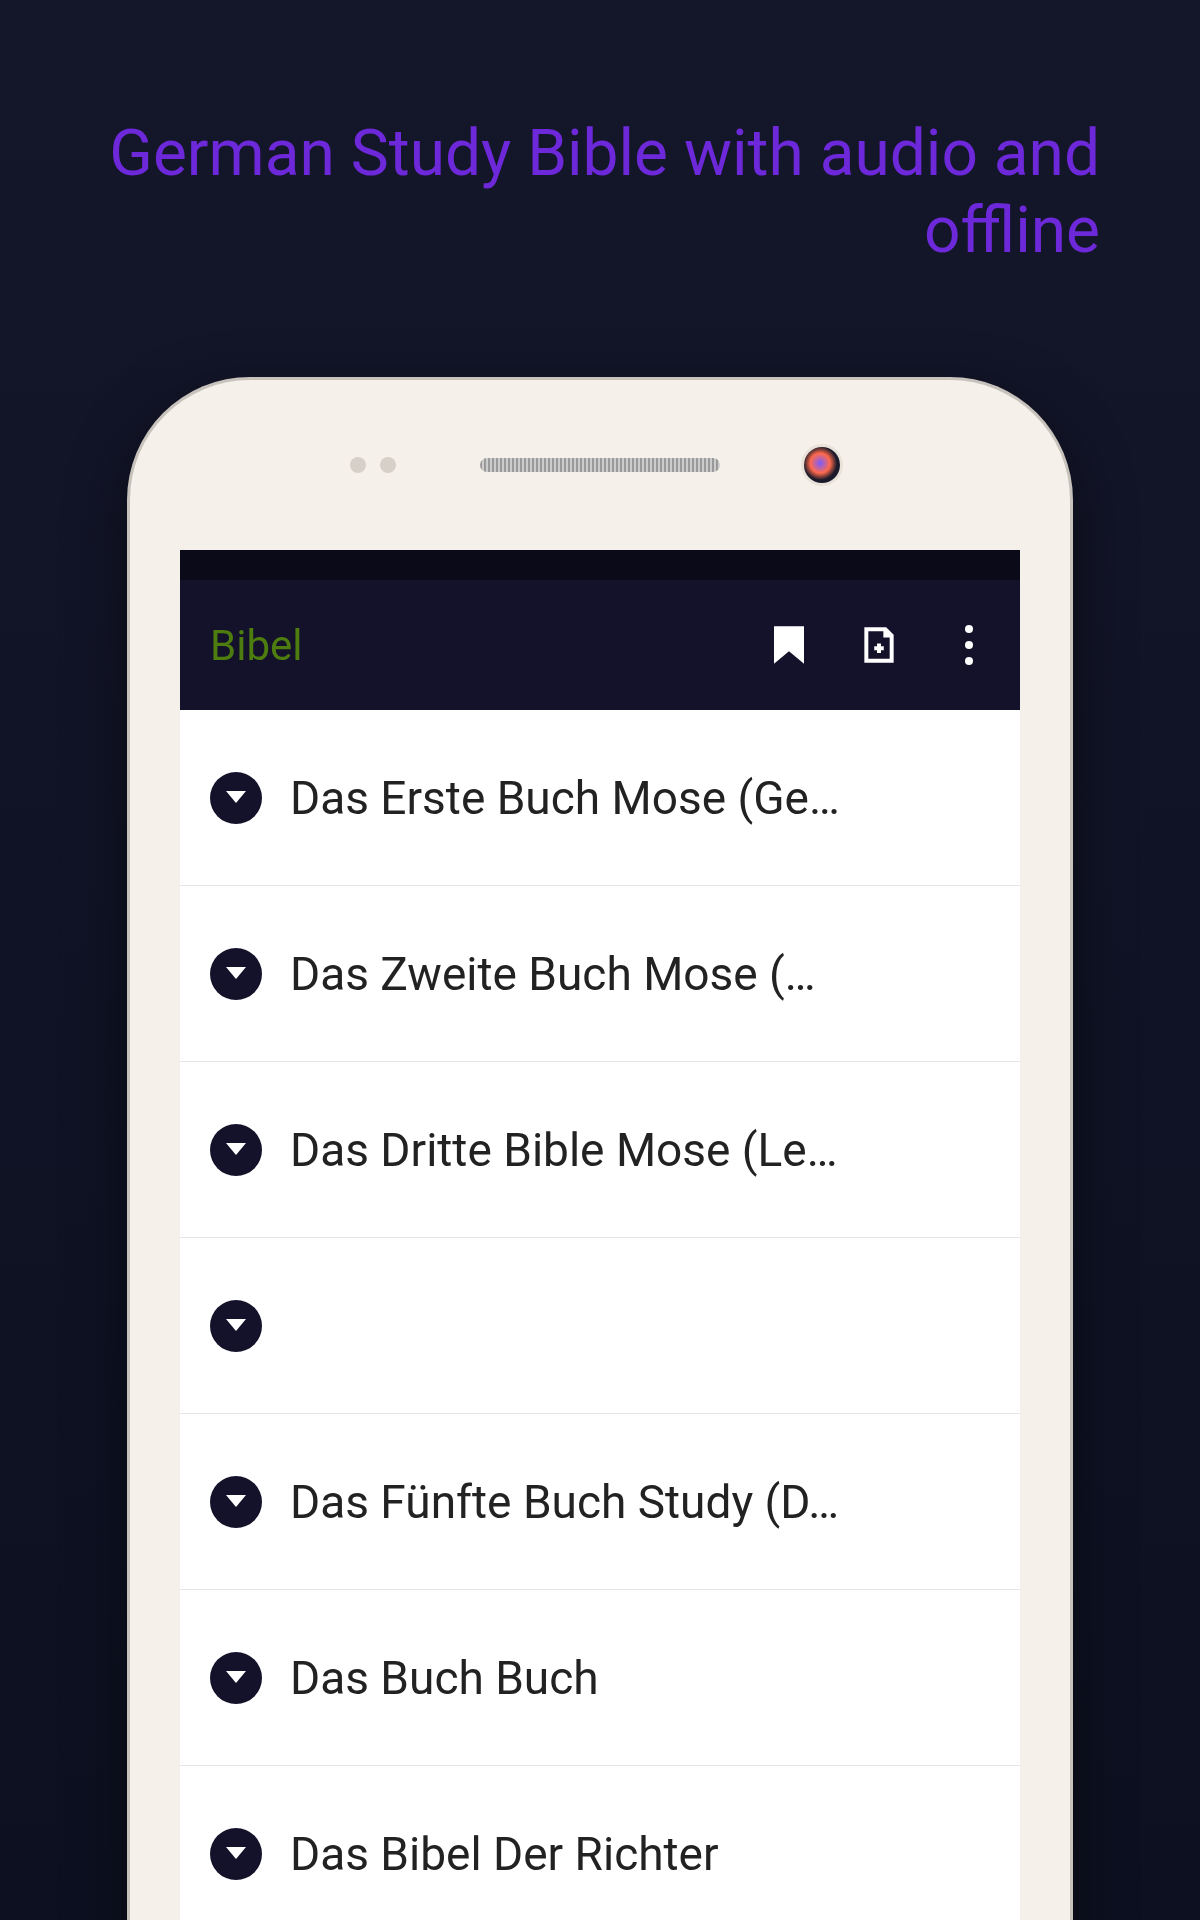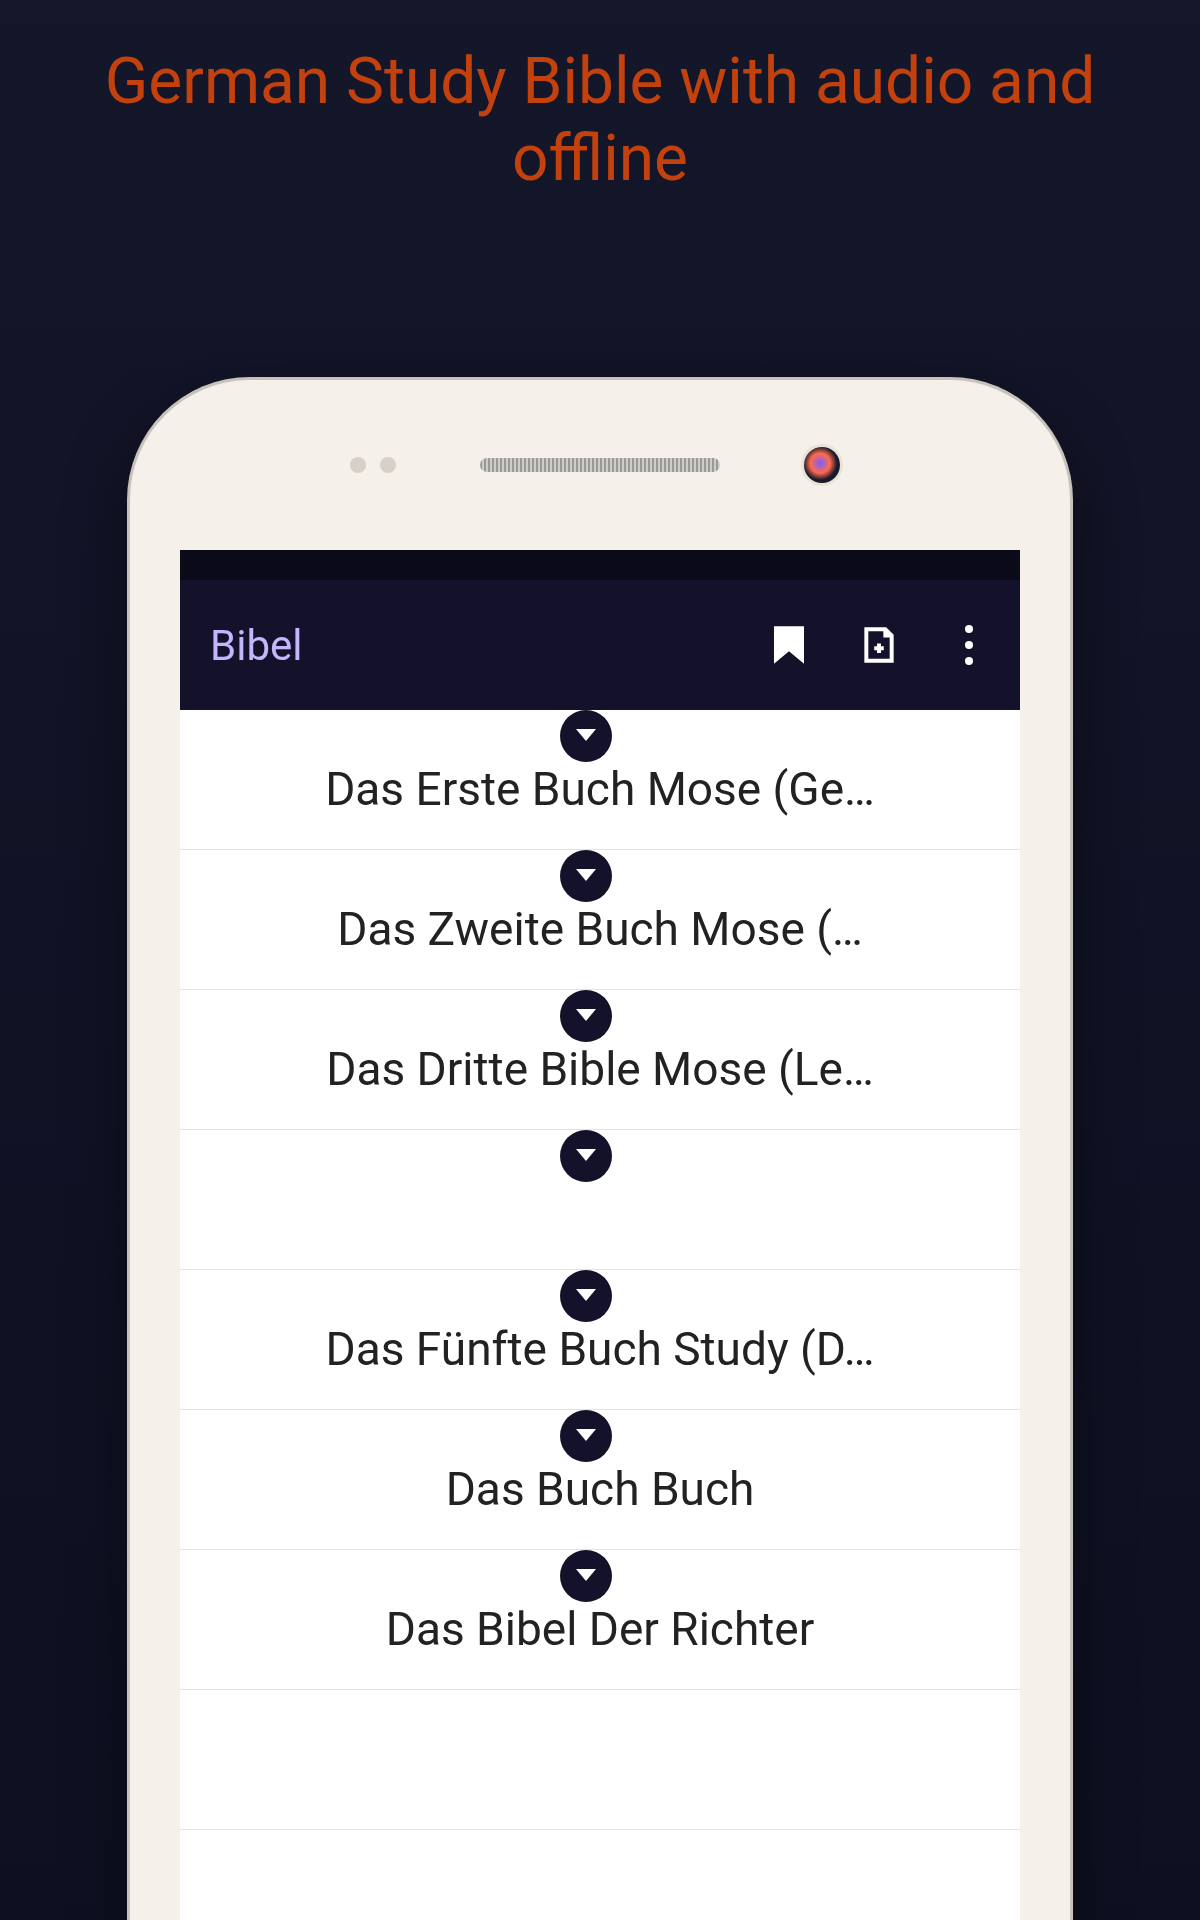--- a/index.html
+++ b/index.html
@@ -5,26 +5,26 @@
     * { margin: 0; padding: 0; box-sizing: border-box; }
     body {
       width: 1200px;
       height: 1920px;
       background: linear-gradient(180deg, #14162a 0%, #0d1020 100%);
       font-family: -apple-system, BlinkMacSystemFont, 'Segoe UI', Roboto, Arial, sans-serif;
       overflow: hidden;
       position: relative;
     }
     .headline {
-      color: #c2410c;
-      text-align: center;
+      color: #6d28d9;
+      text-align: right;
       font-size: 64px;
       font-weight: 400;
       line-height: 1.2;
-      padding: 44px 100px 0;
+      padding: 116px 100px 0;
     }
     .phone {
       position: absolute;
       left: 50%;
       transform: translateX(-50%);
       top: 380px;
       width: 940px;
       height: 1700px;
       background: #f5f0ea;
       border-radius: 120px 120px 0 0;
@@ -74,21 +74,21 @@
     .status-bar {
       height: 30px;
       background: #0b0a18;
     }
     .app-bar {
       height: 130px;
       background: #14122a;
       display: flex;
       align-items: center;
       padding: 0 30px;
-      color: #c4b5fd;
+      color: #4d7c0f;
     }
     .app-title {
       font-size: 42px;
       font-weight: 400;
       flex: 1;
     }
     .app-actions {
       display: flex;
       gap: 48px;
       align-items: center;
@@ -113,25 +113,24 @@
       height: 8px;
       border-radius: 50%;
       background: #fff;
     }
     .book-list {
       background: #fff;
     }
     .book-item {
       display: flex;
       align-items: center;
-      height: 140px;
+      height: 176px;
       padding: 0 30px;
       border-bottom: 1px solid #e4e4e4;
       cursor: pointer;
-      flex-direction: column;
     }
     .expand-circle {
       width: 52px;
       height: 52px;
       border-radius: 50%;
       background: #14122a;
       display: flex;
       align-items: center;
       justify-content: center;
       flex-shrink: 0;

